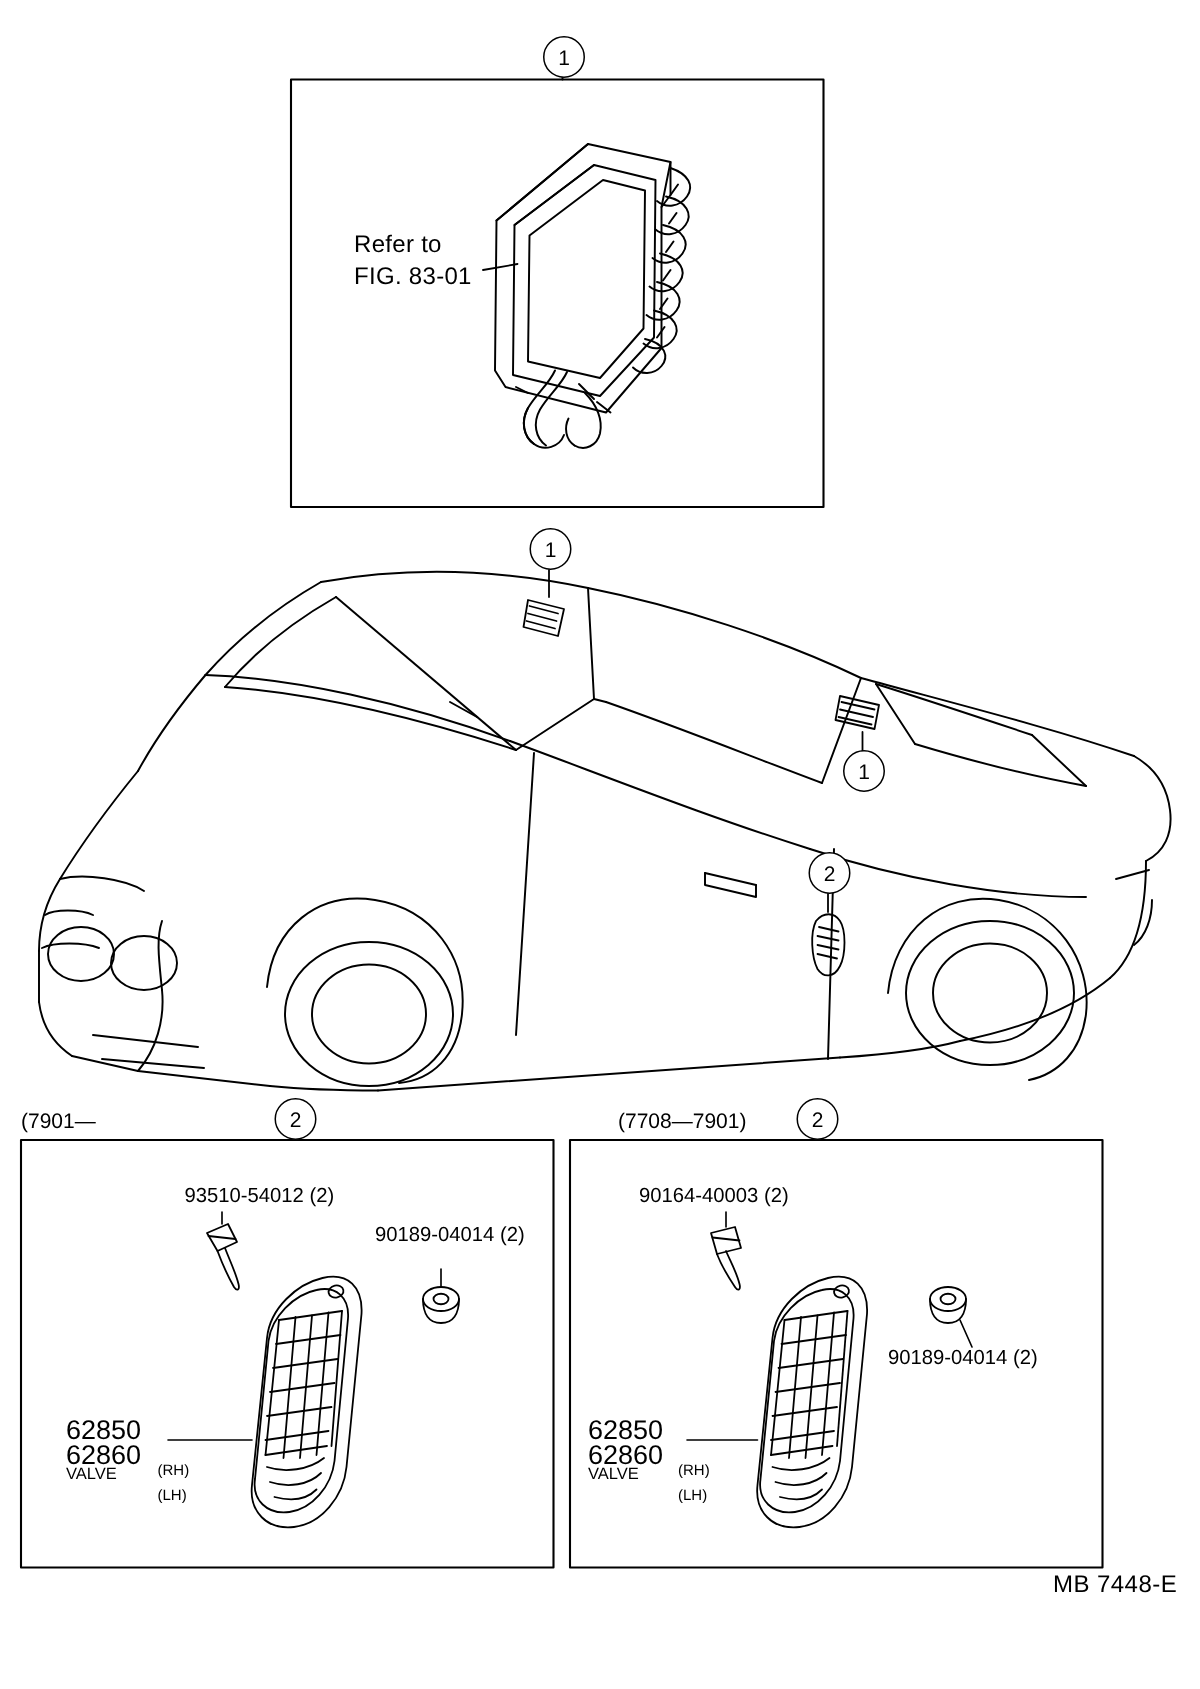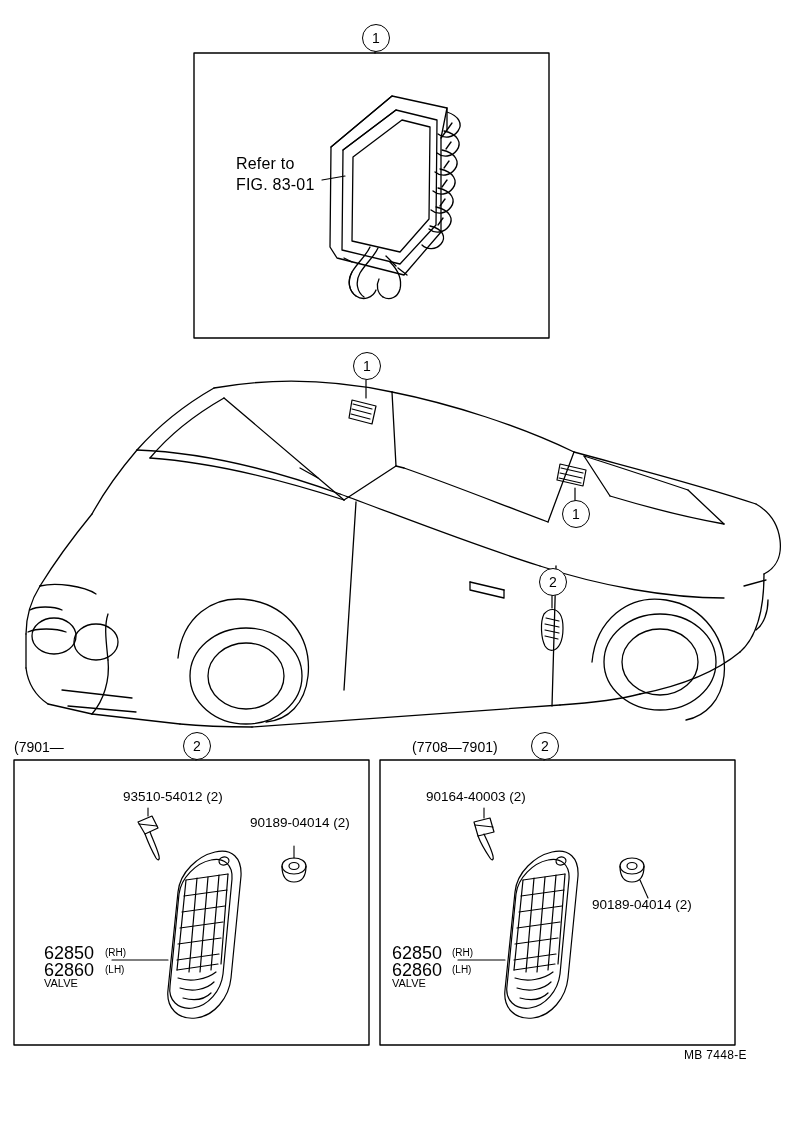--- a/index.html
+++ b/index.html
@@ -54,28 +54,30 @@
   .partnum {
     font-size: 13.5px;
   }
   .partnum-small {
     font-size: 11px;
   }
   .range-label {
     font-size: 14px;
   }
   .code {
-    font-size: 12px;
+    font-size: 16px;
     letter-spacing: 0.3px;
+    margin-left: 18px;
   }
   .big-num {
     font-size: 18px;
   }
   .sub {
     font-size: 10px;
+    margin-top: 28px;
   }
 </style>
 </head>
 <body>
 
 <div class="page">
 
   <svg class="art" viewBox="0 0 800 1126" xmlns="http://www.w3.org/2000/svg">
     <g fill="none" stroke="#000" stroke-width="1.3" stroke-linecap="round" stroke-linejoin="round">
 

